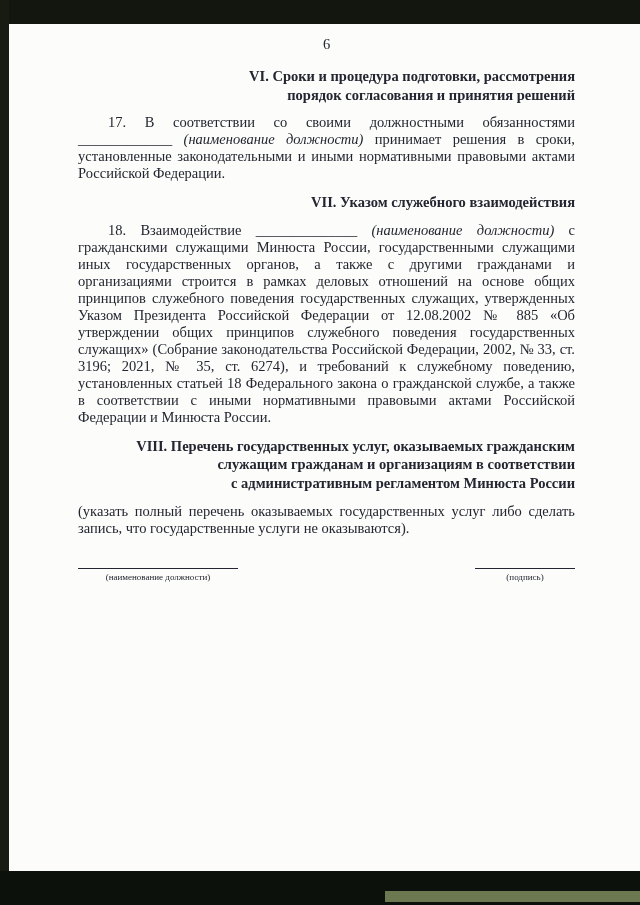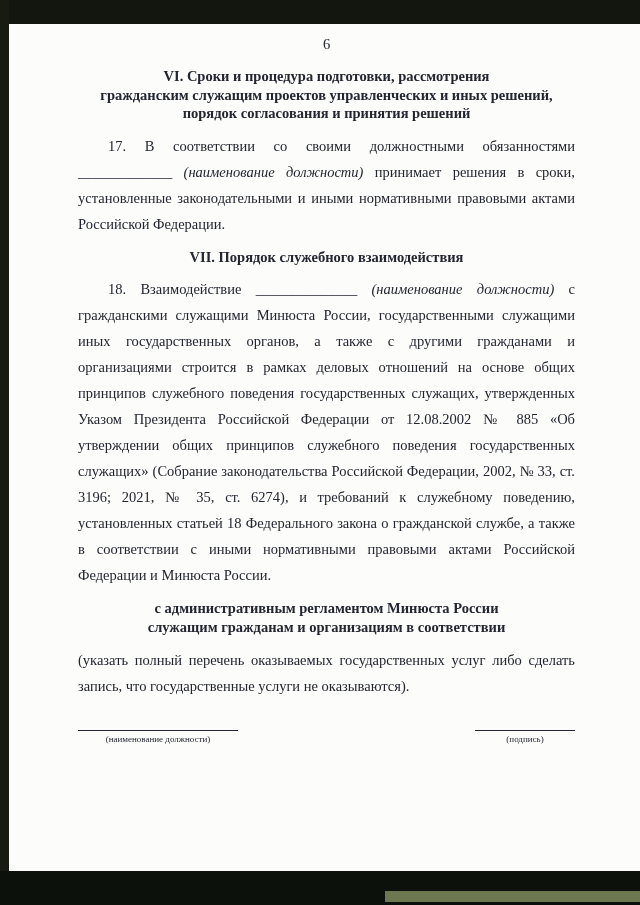--- a/index.html
+++ b/index.html
@@ -18,27 +18,27 @@
     background:var(--paper);color:var(--ink);
     font-family:"Liberation Serif", serif;
   }
   .bar-top{position:absolute;top:0;left:0;width:640px;height:24px;background:var(--frame-dark);}
   .bar-left{position:absolute;top:0;left:0;width:9px;height:905px;background:var(--frame-left);}
   .bar-bottom{position:absolute;left:0;top:871px;width:640px;height:34px;background:var(--frame-bottom);}
   .bar-bottom-green{position:absolute;left:385px;right:0;bottom:3px;height:11px;background:var(--frame-green);}
   .content{position:absolute;top:24px;left:9px;width:631px;padding:12px 65px 0 69px;}
   .page-number{text-align:center;font-size:14.5px;margin-bottom:14px;}
   .heading{
-    font-weight:bold;text-align:center;
+    font-weight:bold;text-align:right;
     font-size:14.5px;line-height:18.6px;
     margin:11px 0 10px 0;
   }
   .hline{display:block;}
   .para{
-    font-size:14.5px;line-height:26px;
+    font-size:14.5px;line-height:17px;
     text-align:justify;text-indent:30px;
     margin:0 0 2px 0;
   }
   .note{text-indent:0;}
   .it{font-style:italic;}
   .blank{letter-spacing:0;}
   .sig-row{
     display:flex;justify-content:space-between;
     margin-top:22px;
   }
@@ -55,33 +55,33 @@
 <div class="sheet">
   <div class="bar-top"></div>
   <div class="bar-left"></div>
 
   <div class="content">
 
     <div class="page-number">6</div>
 
     <div class="heading">
       <span class="hline">VI. Сроки и процедура подготовки, рассмотрения</span>
-      <span class="hline">гражданским служащим проектов управленческих и иных решений,</span>
       <span class="hline">порядок согласования и принятия решений</span>
     </div>
 
     <p class="para"><span>17. В соответствии со своими должностными обязанностями </span><span class="blank">_____________</span><span class="it"> (наименование должности) </span><span>принимает решения в сроки, установленные законодательными и иными нормативными правовыми актами Российской Федерации.</span></p>
 
-    <div class="heading">VII. Порядок служебного взаимодействия</div>
+    <div class="heading">VII. Указом служебного взаимодействия</div>
 
     <p class="para"><span>18. Взаимодействие </span><span class="blank">______________</span><span class="it"> (наименование должности) </span><span>с гражданскими служащими Минюста России, государственными служащими иных государственных органов, а также с другими гражданами и организациями строится в рамках деловых отношений на основе общих принципов служебного поведения государственных служащих, утвержденных Указом Президента Российской Федерации от 12.08.2002 № 885 «Об утверждении общих принципов служебного поведения государственных служащих» (Собрание законодательства Российской Федерации, 2002, № 33, ст. 3196; 2021, № 35, ст. 6274), и требований к служебному поведению, установленных статьей 18 Федерального закона о гражданской службе, а также в соответствии с иными нормативными правовыми актами Российской Федерации и Минюста России.</span></p>
 
     <div class="heading">
+      <span class="hline">VIII. Перечень государственных услуг, оказываемых гражданским</span>
+      <span class="hline">служащим гражданам и организациям в соответствии</span>
       <span class="hline">с административным регламентом Минюста России</span>
-      <span class="hline">служащим гражданам и организациям в соответствии</span>
     </div>
 
     <p class="para note">(указать полный перечень оказываемых государственных услуг либо сделать запись, что государственные услуги не оказываются).</p>
 
 
 
     <div class="sig-row">
       <div class="sig-col c1">
         <div class="sig-line"></div>
         <div class="sig-label">(наименование должности)</div>

